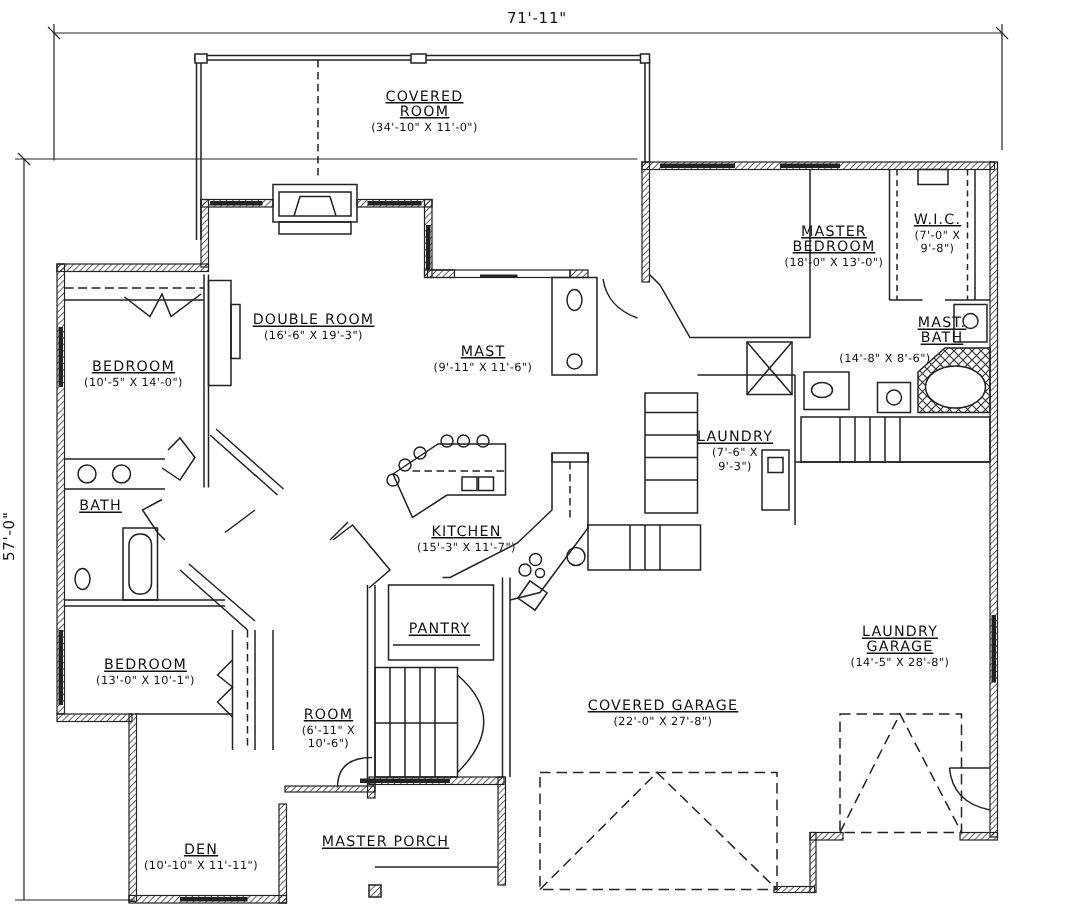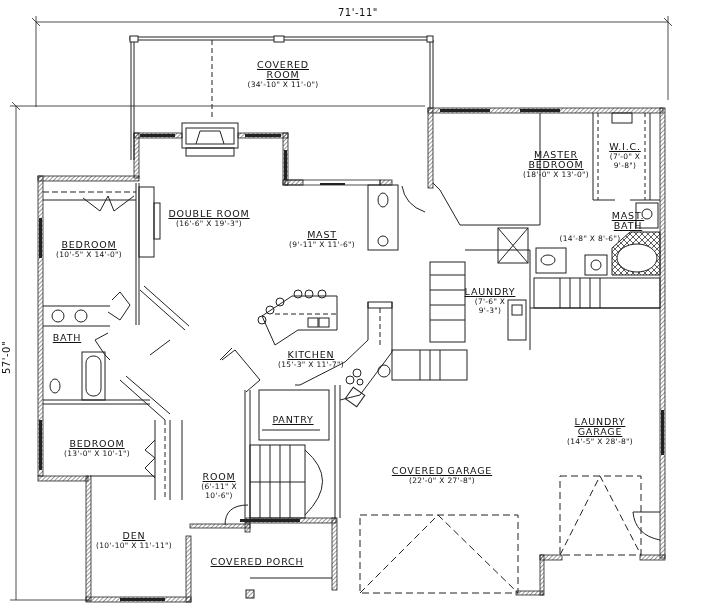--- a/index.html
+++ b/index.html
@@ -291,26 +291,26 @@
 </div>
 <div class="lbl" style="left:97px; top:439px;">
   <span class="name">BEDROOM</span>
   <span class="dim">(13'-0" X 10'-1")</span>
 </div>
 <div class="lbl" style="left:219px; top:472px;">
   <span class="name">ROOM</span>
   <span class="dim">(6'-11" X</span>
   <span class="dim">10'-6")</span>
 </div>
-<div class="lbl" style="left:134px; top:531px;">
+<div class="lbl" style="left:134px; top:562px;">
   <span class="name">DEN</span>
   <span class="dim">(10'-10" X 11'-11")</span>
 </div>
 <div class="lbl" style="left:257px; top:557px;">
-  <span class="name">COVERED PORCH</span>
+  <span class="name">MASTER PORCH</span>
 </div>
 <div class="lbl" style="left:442px; top:466px;">
   <span class="name">COVERED GARAGE</span>
   <span class="dim">(22'-0" X 27'-8")</span>
 </div>
 <div class="lbl" style="left:600px; top:417px;">
   <span class="name">LAUNDRY</span>
   <span class="name">GARAGE</span>
   <span class="dim">(14'-5" X 28'-8")</span>
 </div>

